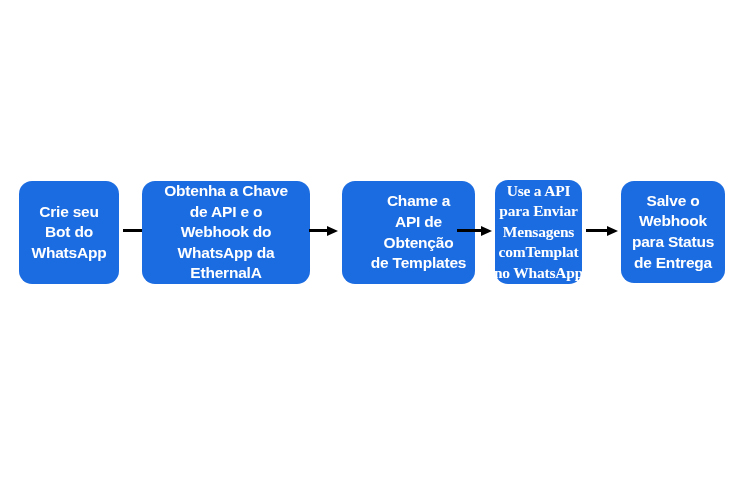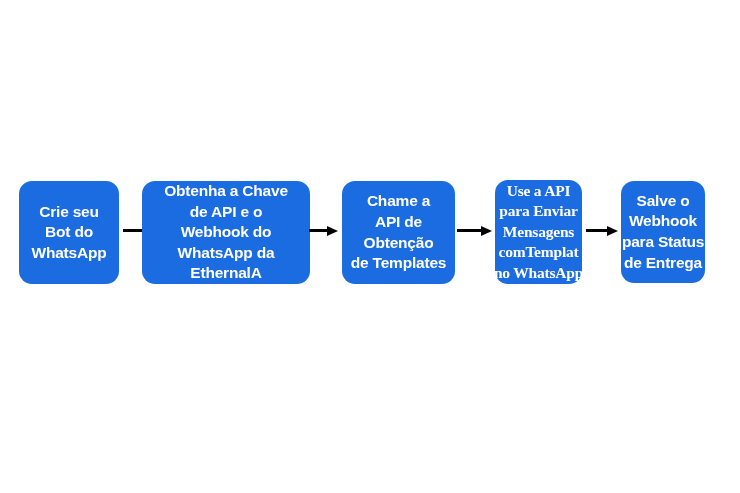--- a/index.html
+++ b/index.html
@@ -31,23 +31,23 @@
     text-align: center;
     color: #ffffff;
     font-size: 15.5px;
     font-weight: 700;
     line-height: 20.6px;
     letter-spacing: -0.2px;
   }
   
   .n1 { left: 19px;  top: 181px; width: 100px; height: 103px; }
   .n2 { left: 142px; top: 181px; width: 168px; height: 103px; }
-  .n3 { left: 342px; top: 181px; width: 113px; height: 103px; }
+  .n3 { left: 342px; top: 181px; width: 113px; height: 103px; padding-left: 20px; }
   .n4 { left: 495px; top: 180px; width: 87px;  height: 104px; font-family: Liberation Serif, serif; }
-  .n5 { left: 621px; top: 181px; width: 84px; height: 102px; }
+  .n5 { left: 621px; top: 181px; width: 104px; height: 102px; }
 
   
   .arrow {
     position: absolute;
     top: 229px;
     height: 3px;
     background: #000000;
   }
   .arrow::after {
     content: "";

